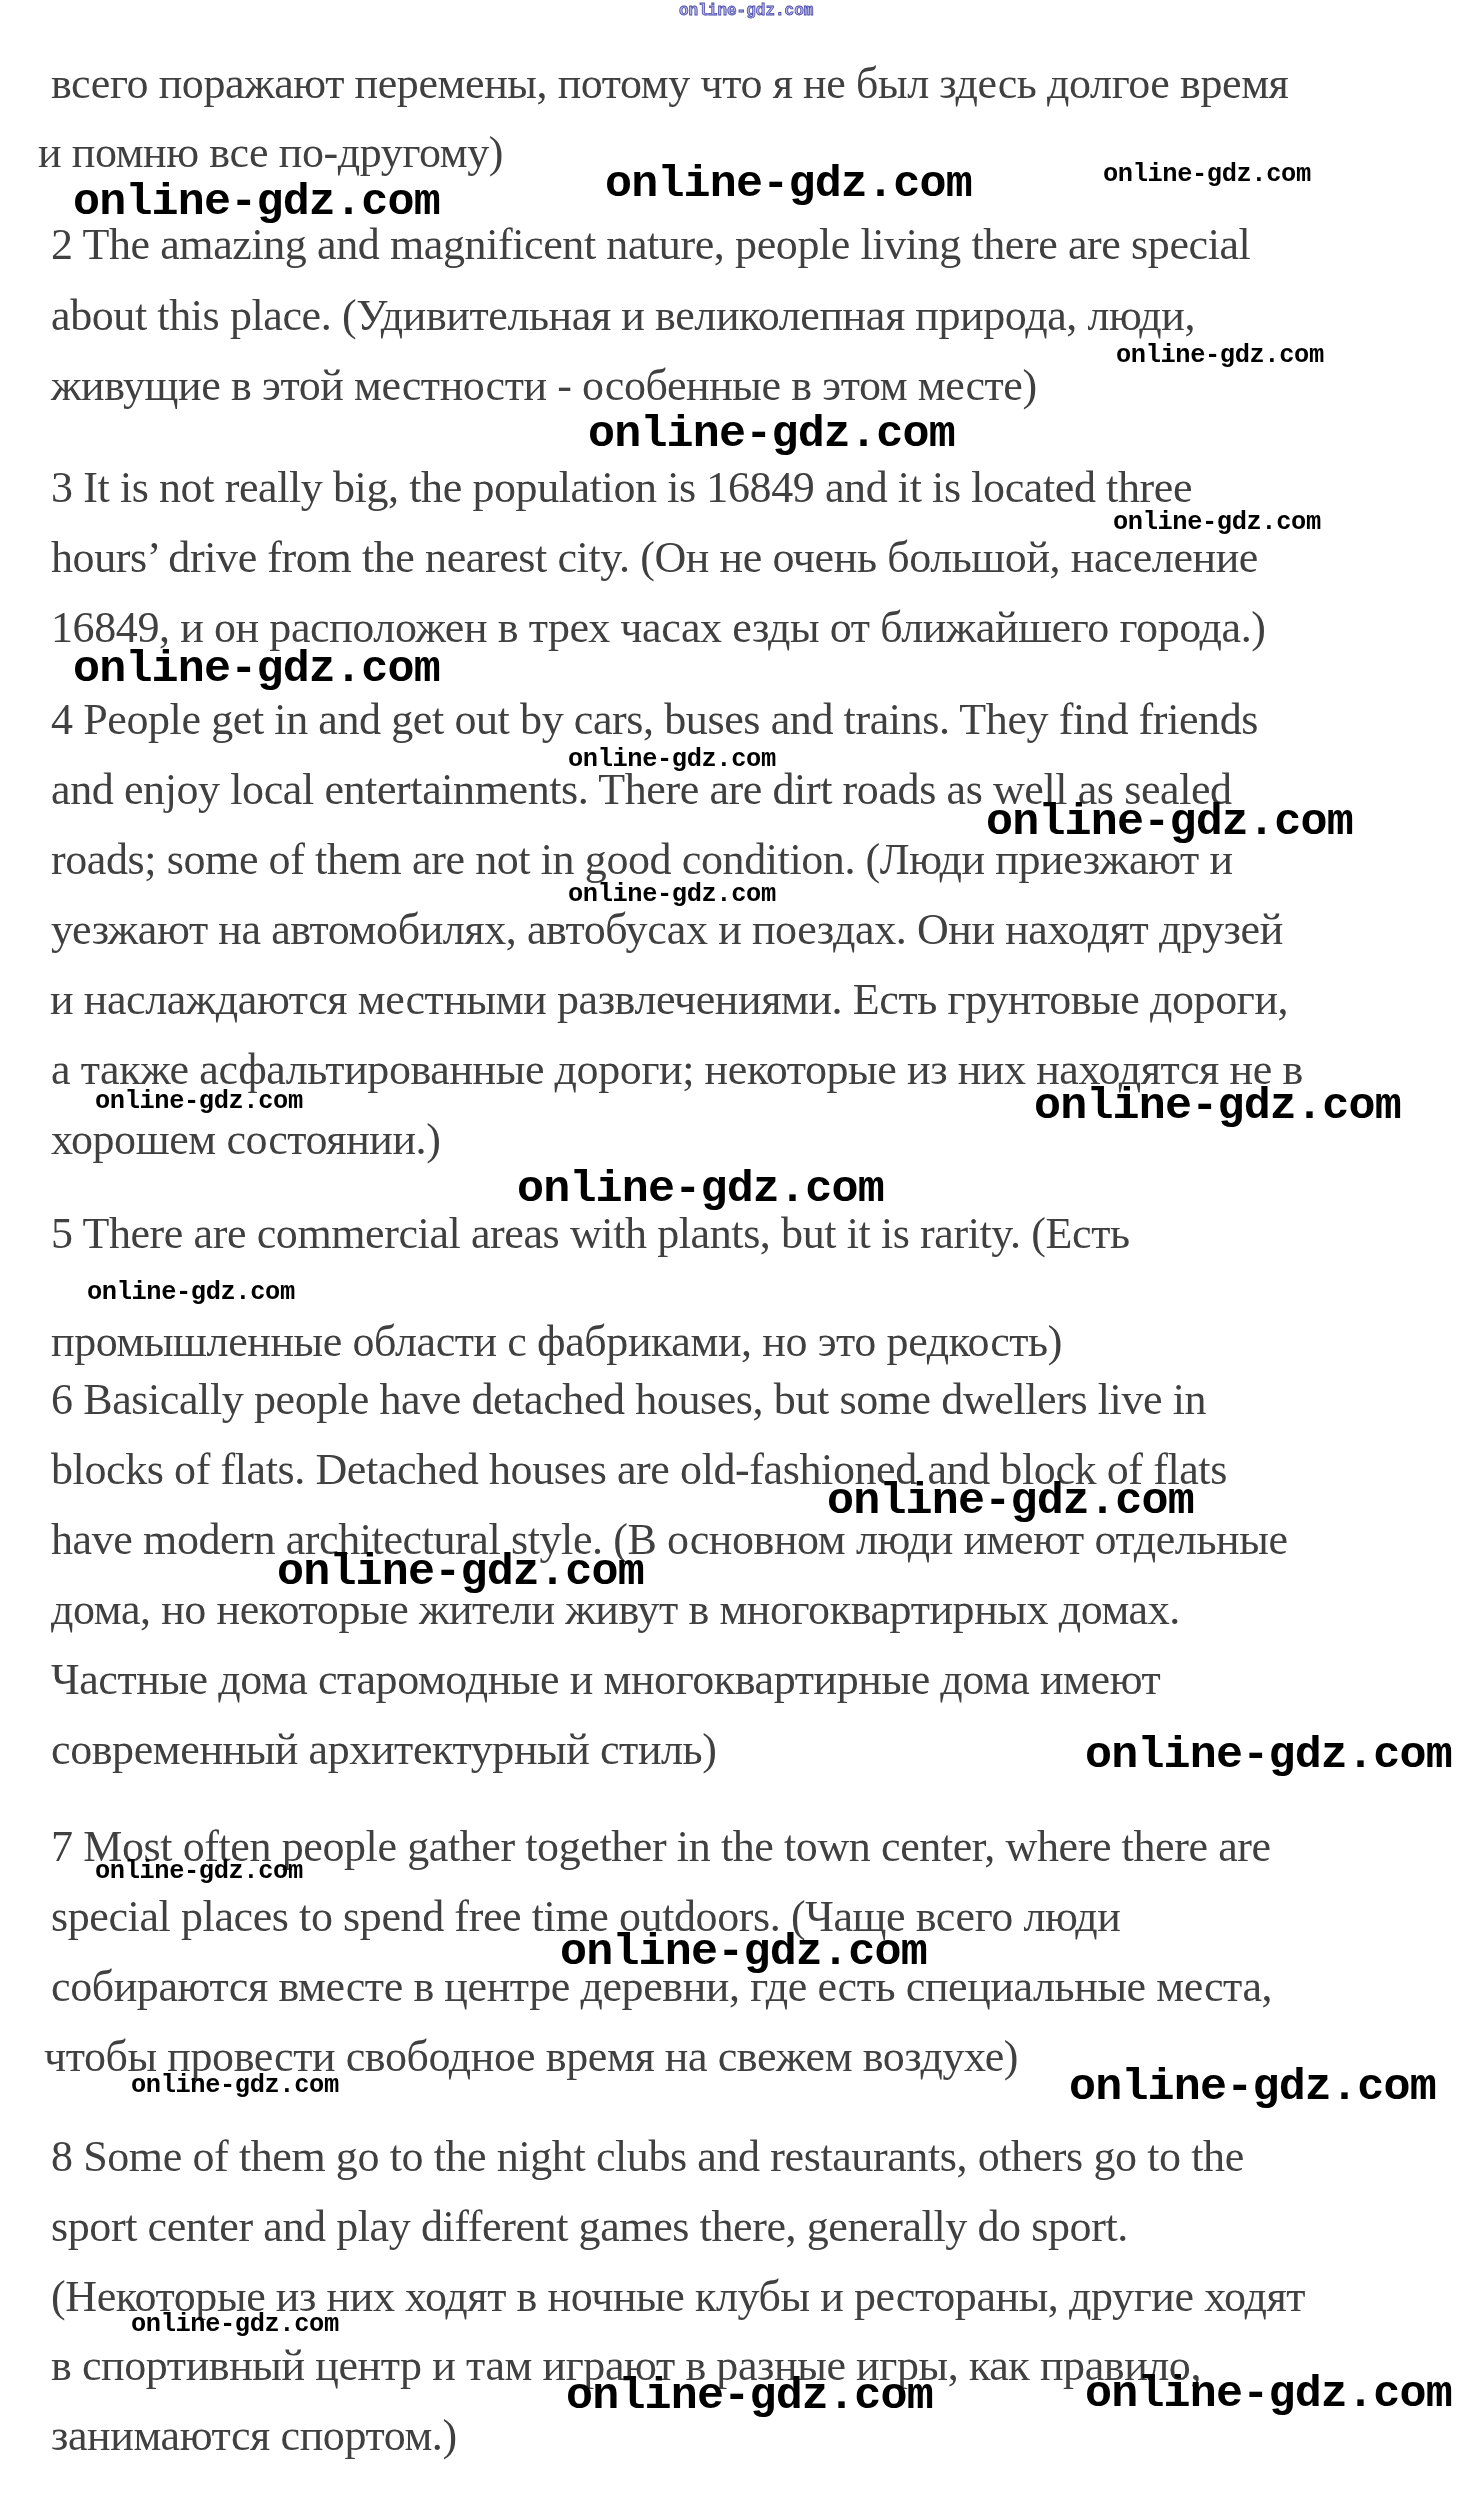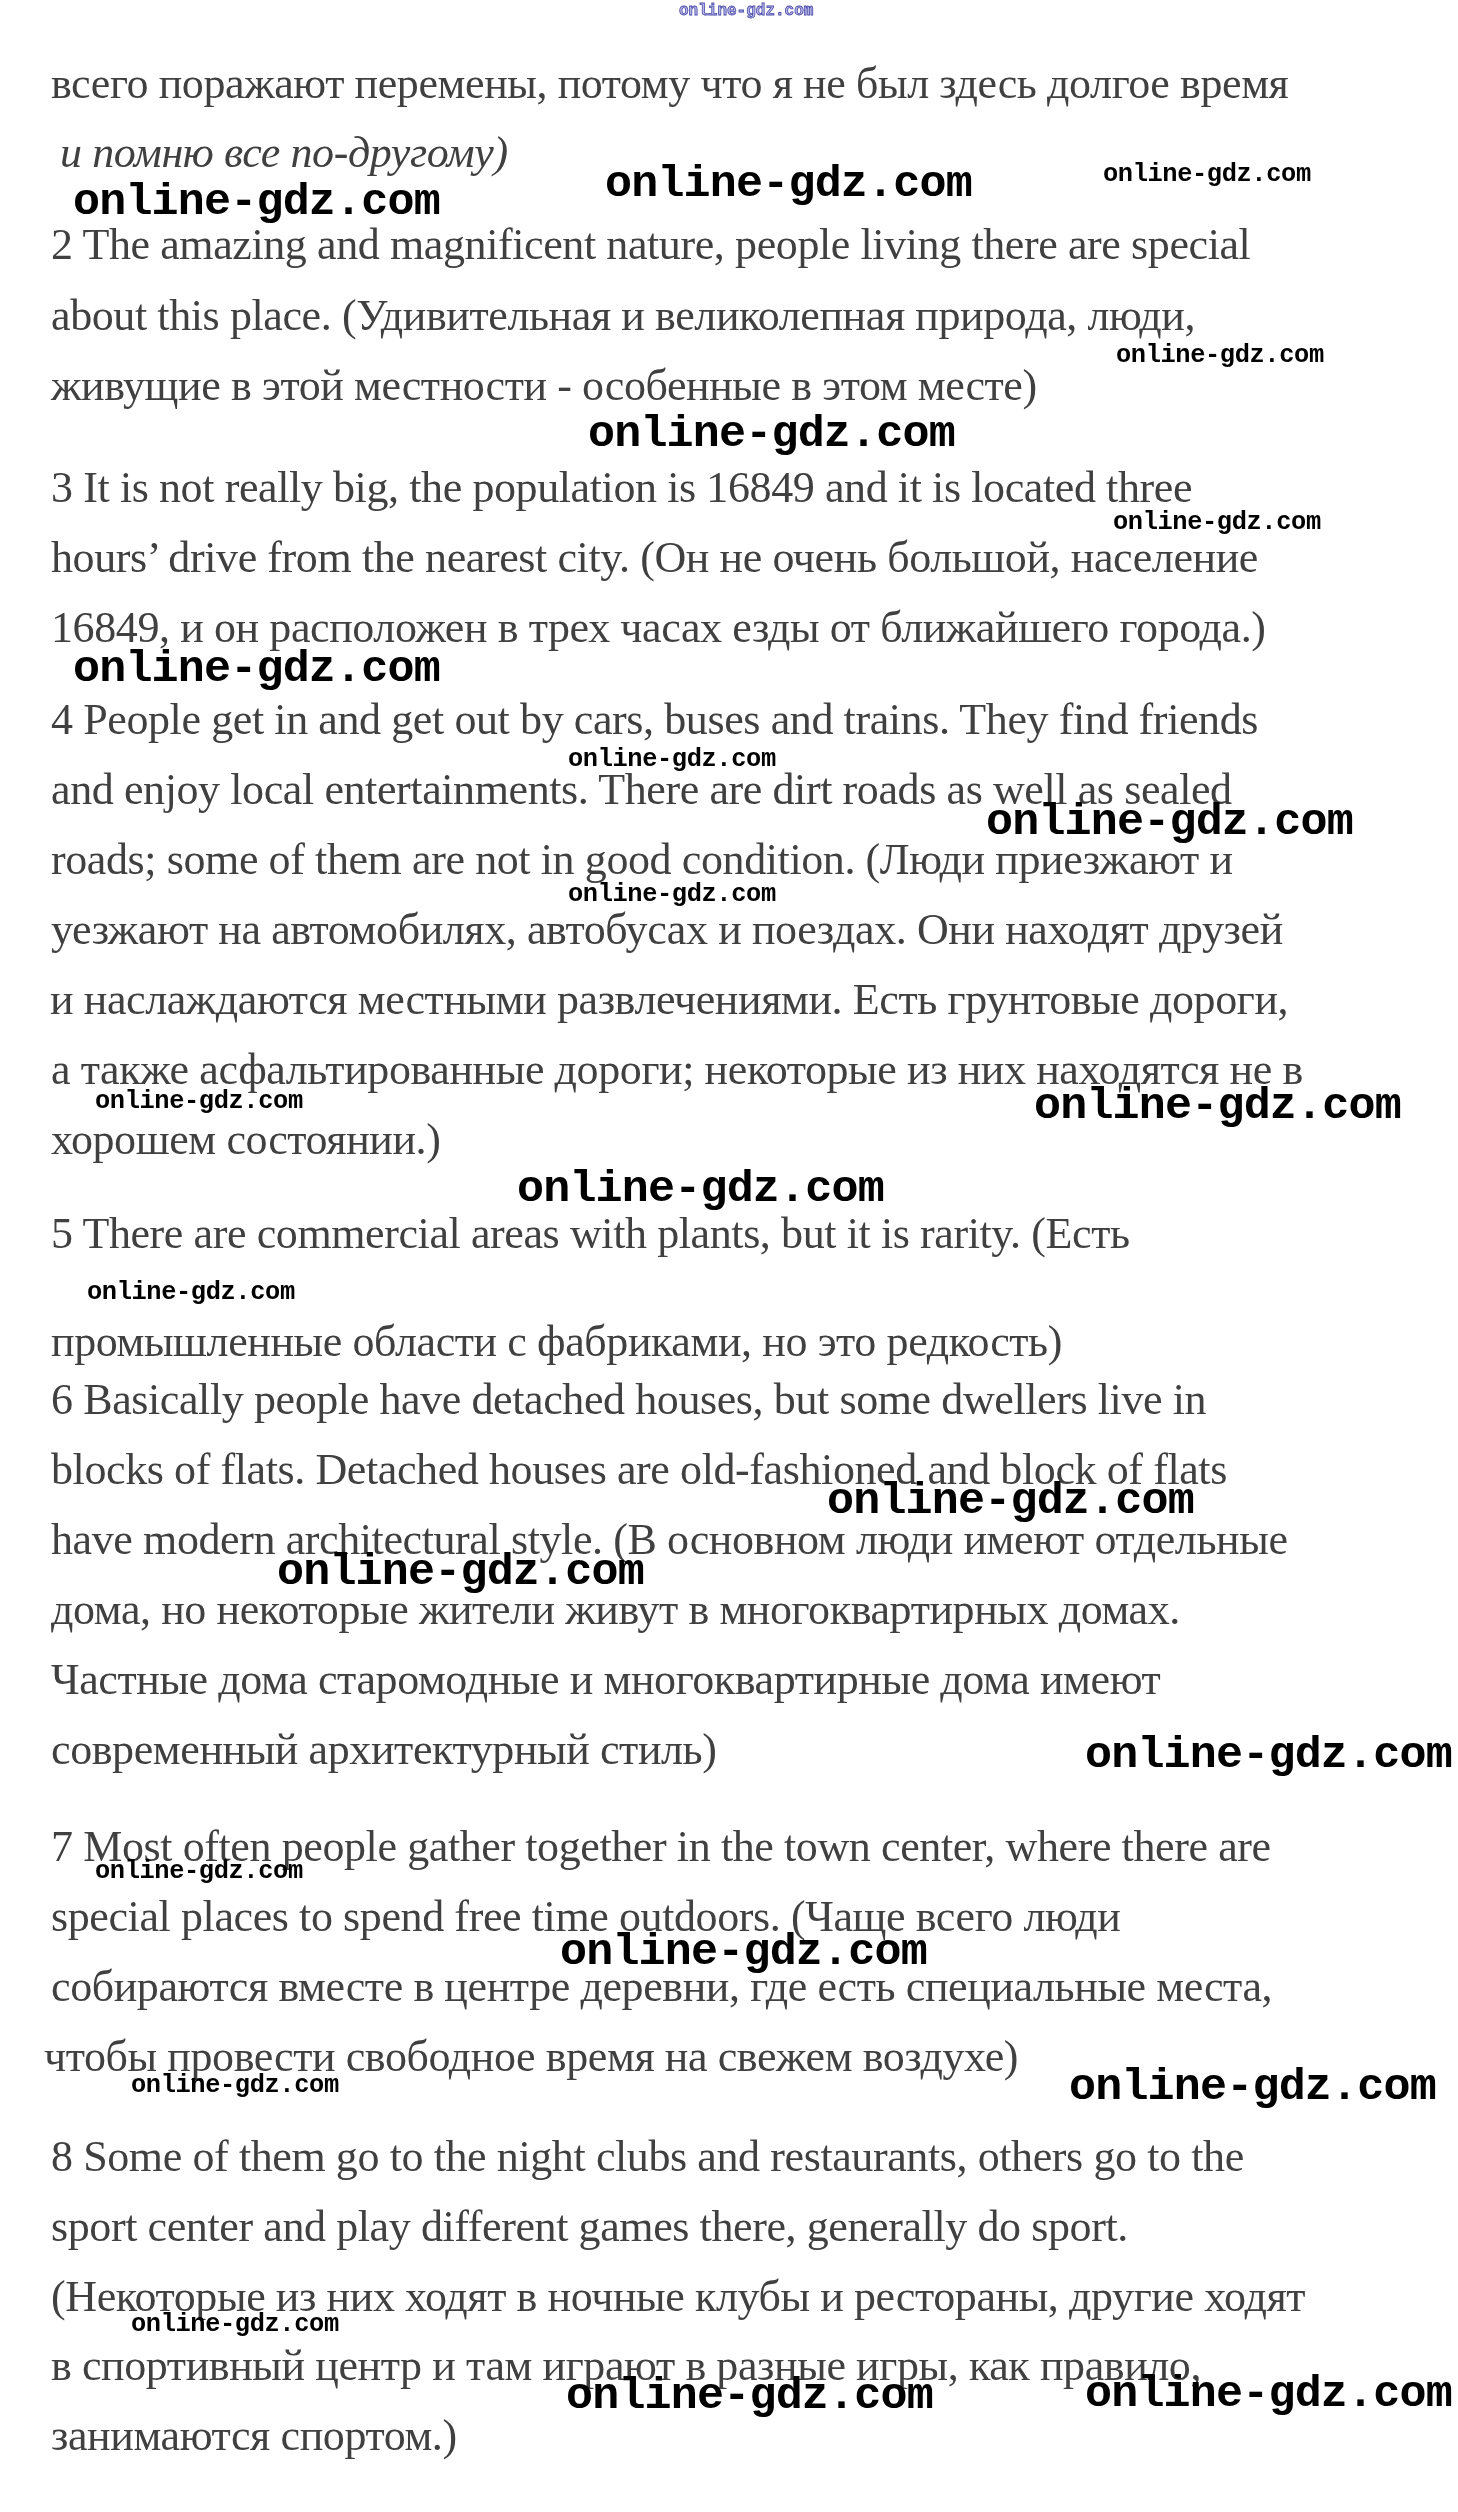--- a/index.html
+++ b/index.html
@@ -49,21 +49,21 @@
     color: #b9b9e2;
     -webkit-text-stroke: 0.8px #4a4aae;
   }
 </style>
 </head>
 <body>
 
 <div class="page">
   <div>
       <div class="line" style="left: 51px; top: 62px;">всего поражают перемены, потому что я не был здесь долгое время</div>
-      <div class="line" style="left: 60px; top: 131px; font-style: italic;">и помню все по-другому)</div>
+      <div class="line" style="left: 38px; top: 131px;">и помню все по-другому)</div>
       <div class="line" style="left: 51px; top: 223px;">2 The amazing and magnificent nature, people living there are special</div>
       <div class="line" style="left: 51px; top: 294px;">about this place. (Удивительная и великолепная природа, люди,</div>
       <div class="line" style="left: 51px; top: 364px;">живущие в этой местности - особенные в этом месте)</div>
       <div class="line" style="left: 51px; top: 466px;">3 It is not really big, the population is 16849 and it is located three</div>
       <div class="line" style="left: 51px; top: 536px;">hours’ drive from the nearest city. (Он не очень большой, население</div>
       <div class="line" style="left: 51px; top: 606px;">16849, и он расположен в трех часах езды от ближайшего города.)</div>
       <div class="line" style="left: 51px; top: 698px;">4 People get in and get out by cars, buses and trains. They find friends</div>
       <div class="line" style="left: 51px; top: 768px;">and enjoy local entertainments. There are dirt roads as well as sealed</div>
       <div class="line" style="left: 51px; top: 838px;">roads; some of them are not in good condition. (Люди приезжают и</div>
       <div class="line" style="left: 51px; top: 908px;">уезжают на автомобилях, автобусах и поездах. Они находят друзей</div>

